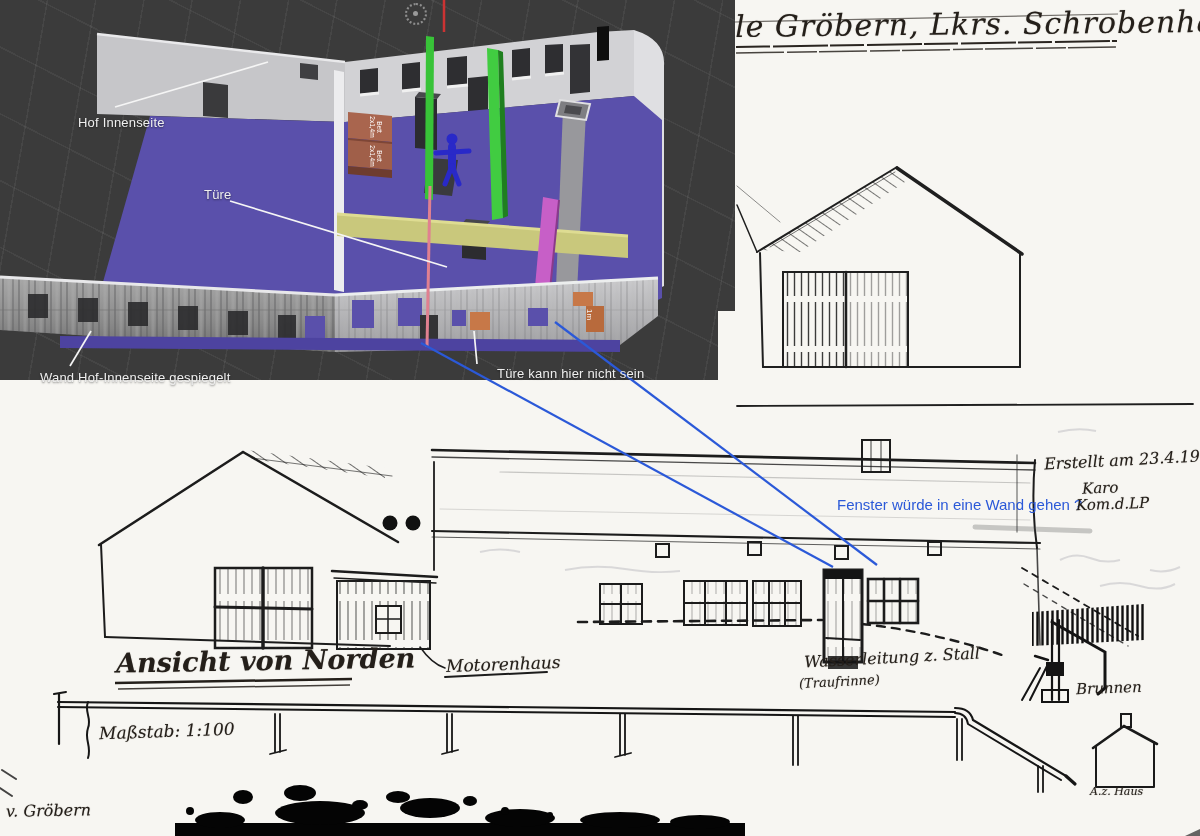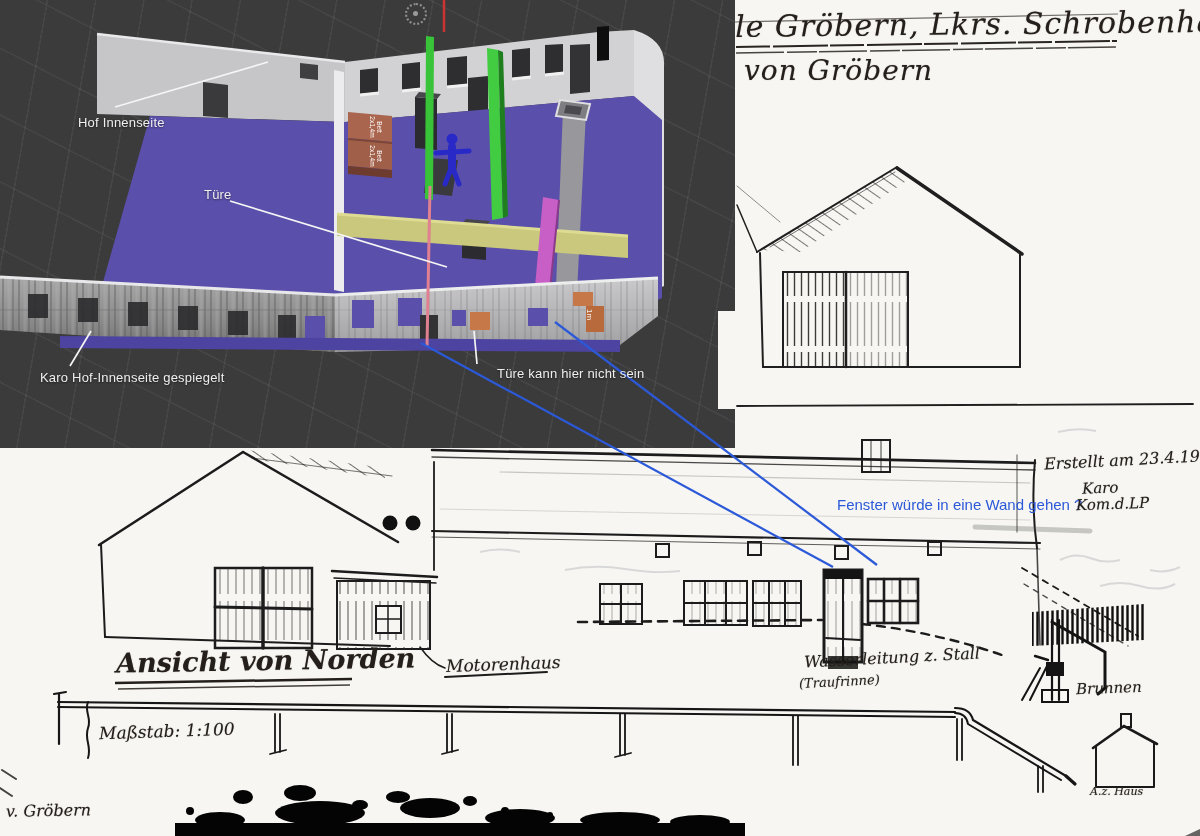--- a/index.html
+++ b/index.html
@@ -1,19 +1,19 @@
 <!DOCTYPE html>
 <html><head>
 <meta charset="utf-8">
 <style>
   html,body{margin:0;padding:0;background:#888;}
   #stage{position:relative;width:1200px;height:836px;overflow:hidden;
          background:#f7f6f2;font-family:"Liberation Sans",sans-serif;}
   
-  #viewport{position:absolute;left:0;top:0;width:735px;height:448px;background:#3b3b3b;
+  #viewport{position:absolute;left:0;top:0;width:735px;height:380px;background:#3b3b3b;
     background-image:
       repeating-linear-gradient(100deg, transparent 0 46px, rgba(255,255,255,.055) 46px 47.5px),
       repeating-linear-gradient(27deg, transparent 0 58px, rgba(255,255,255,.05) 58px 59.5px);}
   #viewport svg{position:absolute;left:0;top:0;}
   .vp-label{position:absolute;color:#efefef;font-size:13px;letter-spacing:.2px;
     text-shadow:0 1px 2px rgba(0,0,0,.5);white-space:nowrap;z-index:4;}
   .bed-label{position:absolute;width:40px;height:26px;color:#fff;font-size:6.5px;line-height:1.1;
     text-align:center;transform:rotate(90deg);z-index:4;}
   .bed-label span{display:block;}
   #gizmo{position:absolute;left:405px;top:3px;width:18px;height:18px;border:2px dotted #8e8e8e;
@@ -187,21 +187,21 @@
         <line x1="474" y1="331" x2="477" y2="364"></line>
       </g>
     </svg>
 
     <div id="gizmo">
         <div></div>
       </div>
 
     <div class="vp-label" style="left:78px;top:115px">Hof Innenseite</div>
     <div class="vp-label" style="left:204px;top:187px">Türe</div>
-    <div class="vp-label" style="left:40px;top:370px">Karo Hof-Innenseite gespiegelt</div>
+    <div class="vp-label" style="left:40px;top:370px">Wand Hof-Innenseite gespiegelt</div>
     <div class="vp-label" style="left:497px;top:366px">Türe kann hier nicht sein</div>
 
     <div class="bed-label" style="left:350px;top:114px">
       <span>Bett</span>
         <span>2x1,4m</span>
     </div>
     <div class="bed-label" style="left:350px;top:143px">
       <span>Bett</span>
         <span>2x1,4m</span>
     </div>
@@ -400,21 +400,20 @@
         <ellipse cx="360" cy="805" rx="8" ry="5"></ellipse>
       <ellipse cx="470" cy="801" rx="7" ry="5"></ellipse>
       <circle cx="190" cy="811" r="4"></circle>
         <circle cx="505" cy="811" r="4"></circle>
         <circle cx="550" cy="815" r="3"></circle>
       <polygon points="1185,836 1200,829 1200,836" opacity=".6"></polygon>
     </g>
   </svg>
 
   <div id="title1" class="hand">le Gröbern, Lkrs. Schrobenhausen</div>
-  <div id="title2" class="hand">von Gröbern</div>
 
   <div id="fenster-label">Fenster würde in eine Wand gehen ?</div>
 
   <div id="ansicht" class="hand">Ansicht von Norden</div>
   <div id="motorenhaus" class="hand">Motorenhaus</div>
   <div id="wasser1" class="hand">Wasserleitung z. Stall</div>
   <div id="wasser2" class="hand">(Traufrinne)</div>
   <div id="brunnen" class="hand">Brunnen</div>
   <div id="massstab" class="hand">Maßstab: 1:100</div>
   <div id="erstellt" class="hand">Erstellt am 23.4.1954</div>

